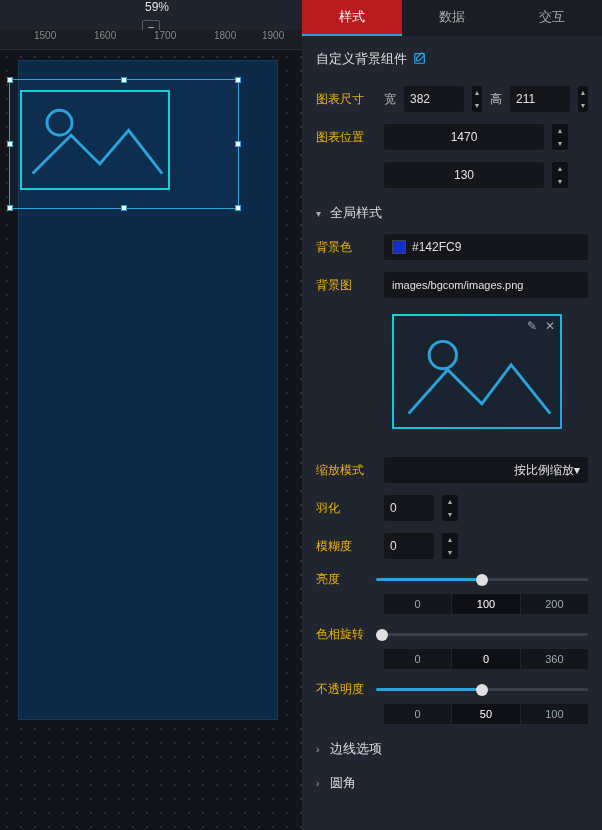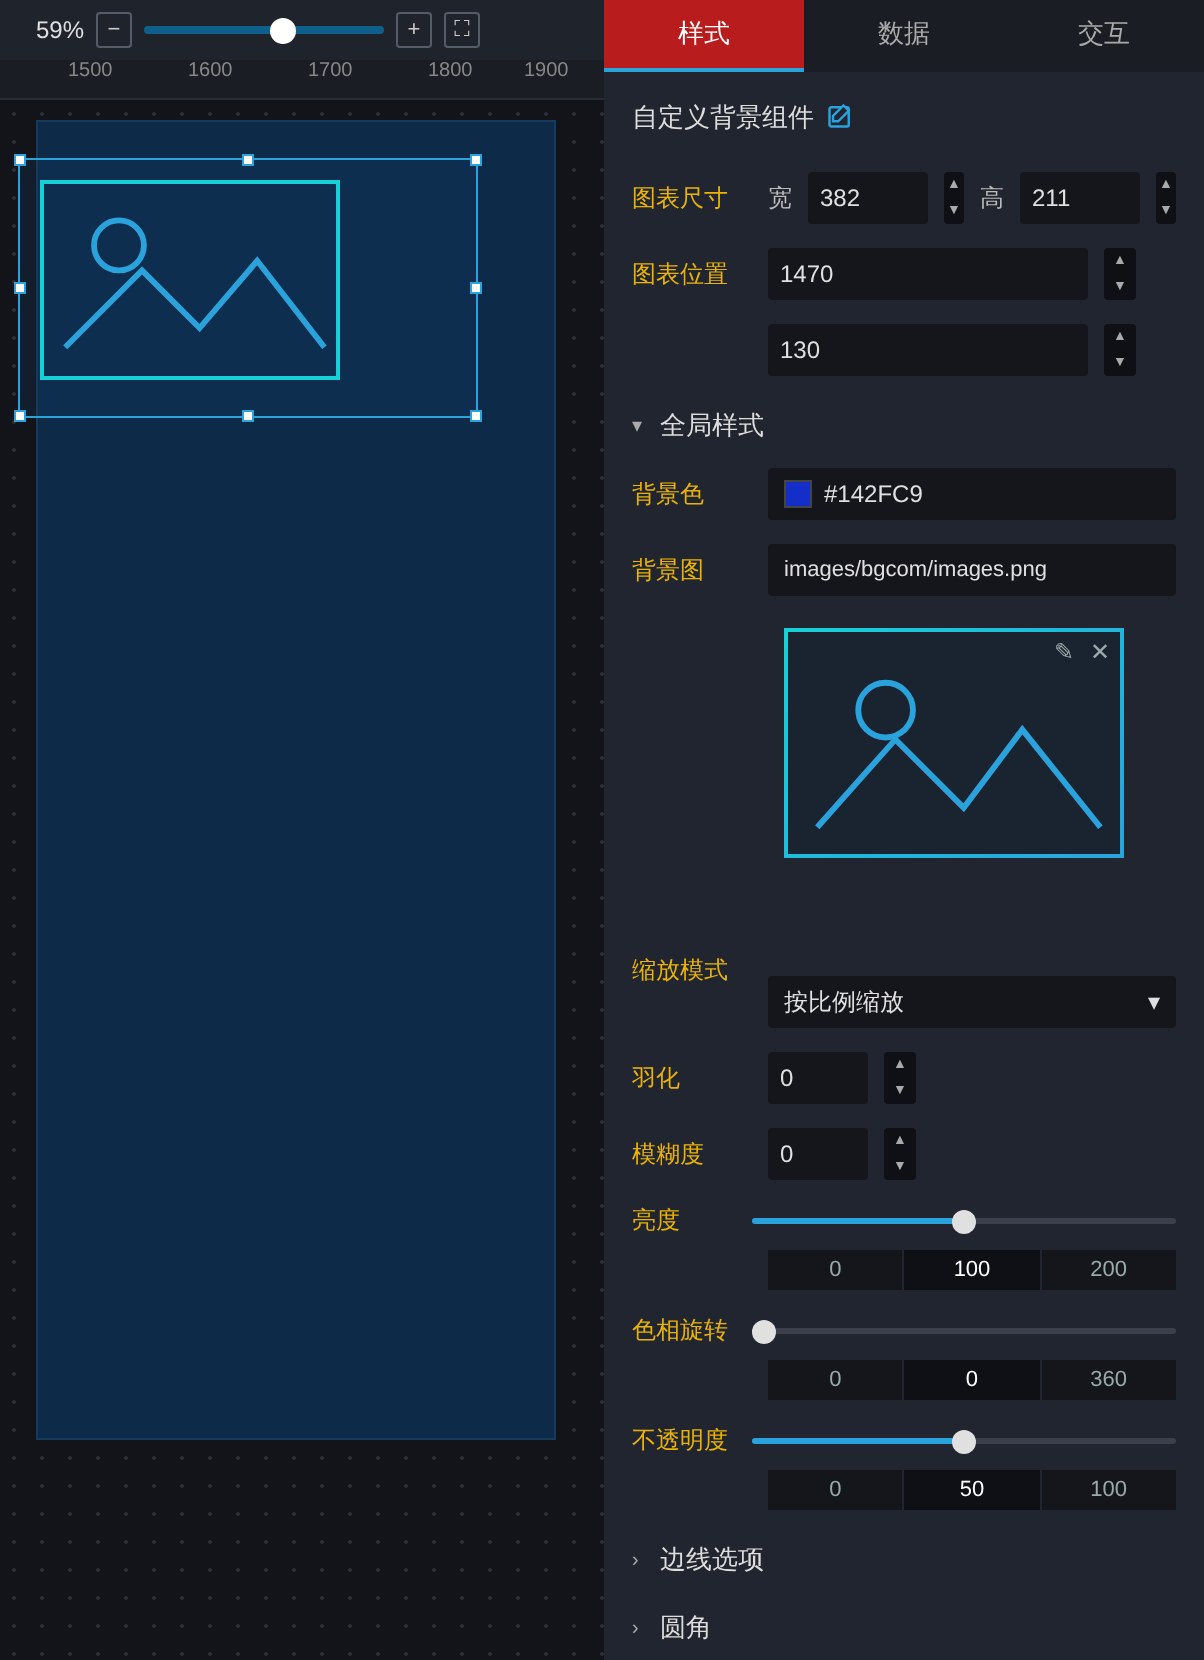--- a/index.html
+++ b/index.html
@@ -1,21 +1,21 @@
 <!DOCTYPE html>
 <html><head>
 <meta charset="utf-8">
 <style>
   * { margin:0; padding:0; box-sizing:border-box; font-family:"Microsoft YaHei",Arial,sans-serif; }
   body { background:#1a1d24; color:#c8cdd4; font-size:12px; width:602px; height:830px; overflow:hidden; display:flex; }
 
   
   .canvas-side { width:302px; height:830px; background:#12141a; position:relative; }
 
-  .topbar { height:30px; background:#1f232c; display:flex; align-items:center; padding:0 6px; gap:6px; }
+  .topbar { height:30px; background:#1f232c; display:flex; align-items:center; padding:0 6px; gap:6px;flex-direction:column; }
   .zoom-pct { width:36px; text-align:right; font-size:12px; color:#e0e0e0; }
   .sq-btn { width:18px; height:18px; border:1px solid #555c68; display:flex; align-items:center; justify-content:center; cursor:pointer; color:#ccc; font-size:11px; border-radius:2px; }
   .zoom-slider { -webkit-appearance:none; width:120px; height:4px; background:#0e5f8a; border-radius:2px; outline:none; }
   .zoom-slider::-webkit-slider-thumb { -webkit-appearance:none; width:13px; height:13px; border-radius:50%; background:#fff; cursor:pointer; }
   .zoom-slider::-moz-range-thumb { width:13px;height:13px;border-radius:50%;background:#fff;border:none;cursor:pointer; }
 
   .ruler-h { height:20px; background:#1a1d24; position:relative; border-bottom:1px solid #2a2e38; overflow:hidden; }
   .ruler-h .tick { position:absolute; top:0; height:20px; display:flex; flex-direction:column; align-items:center;margin-left:24px; }
   .ruler-h .tick .num { font-size:10px; color:#888; }
 
@@ -44,36 +44,36 @@
   .panel-body::-webkit-scrollbar{width:6px}.panel-body::-webkit-scrollbar-thumb{background:#3a3f4b}
 
   .title-row { display:flex; align-items:flex-end; gap:6px; padding:4px 14px 12px; }
   .title-text { font-size:13px; color:#ddd; }
   .edit-ic { color:#2aa3dd; cursor:pointer; }
 
   .row { display:flex; align-items:center; padding:6px 14px; gap:8px; }
   .lbl { width:60px; font-size:12px; color:#eab308; flex-shrink:0; }
   .sublbl { width:18px; text-align:right; color:#bbb; }
   .num-in { background:#14161c; border:none; color:#e0e0e0; height:26px; padding:0 6px; font-size:12px; width:60px; border-radius:2px; }
-  .num-in.wide { width:160px; }
+  .num-in.wide { width:160px;text-align:center; }
   .spinner { width:16px; height:26px; background:#0e1015; display:flex; flex-direction:column; border-radius:2px; }
   .spinner span { flex:1; display:flex; align-items:center; justify-content:center; font-size:7px; color:#aaa; cursor:pointer; }
 
   .section-hdr { display:flex; align-items:center; gap:4px; padding:10px 14px 6px; color:#ddd; cursor:pointer; font-size:13px; }
   .chev { font-size:10px; color:#aaa; width:10px; }
 
   .color-box { height:26px; background:#14161c; color:#e0e0e0; display:flex; align-items:center; padding:0 8px; gap:6px; border-radius:2px; flex:1; cursor:pointer; }
   .swatch { width:14px; height:14px; border:1px solid #444; }
   .path-box { height:26px; background:#14161c; color:#e0e0e0; display:flex; align-items:center; padding:0 8px; border-radius:2px; flex:1; font-size:11px; overflow:hidden; white-space:nowrap; cursor:pointer; }
 
   .preview { margin:10px 14px 4px 90px; width:170px; height:115px; border:2px solid; border-image:linear-gradient(135deg,#17d0d6,#2aa3dd) 1; position:relative; background:#1a2330; cursor:pointer; }
   .preview .tbar { position:absolute; top:3px; right:3px; display:flex; gap:4px; }
   .preview .ic { width:14px; height:14px; color:#9aa; cursor:pointer; font-size:12px; display:flex; align-items:center; justify-content:center; }
 
-  .select-box { height:26px; background:#14161c; color:#e0e0e0; display:flex; align-items:center; justify-content:space-between; padding:0 8px; border-radius:2px; flex:1; cursor:pointer; font-size:12px;margin-top:31px; }
+  .select-box { height:26px; background:#14161c; color:#e0e0e0; display:flex; align-items:center; justify-content:flex-end; padding:0 8px; border-radius:2px; flex:1; cursor:pointer; font-size:12px; }
 
   .slider-row { padding:6px 14px; }
   .slider-row .top { display:flex; align-items:center; gap:0; }
   .hslider { flex:1; -webkit-appearance:none; height:3px; background:#3a3f4b; border-radius:2px; outline:none; }
   .hslider.active { background:linear-gradient(to right,#2aa3dd var(--fill,50%),#3a3f4b var(--fill,50%)); }
   .hslider::-webkit-slider-thumb { -webkit-appearance:none; width:12px; height:12px; border-radius:50%; background:#e0e0e0; cursor:pointer; }
   .hslider::-moz-range-thumb{width:12px;height:12px;border-radius:50%;background:#e0e0e0;border:none;cursor:pointer;}
   .slider-row .ticks { display:flex; margin-left:68px; margin-top:6px; gap:0; }
   .tickbox { flex:1; height:20px; background:#14161c; color:#9aa; font-size:11px; display:flex; align-items:center; justify-content:center; border-right:1px solid #21252f; }
   .tickbox.mid { background:#0e1015; color:#fff; }

